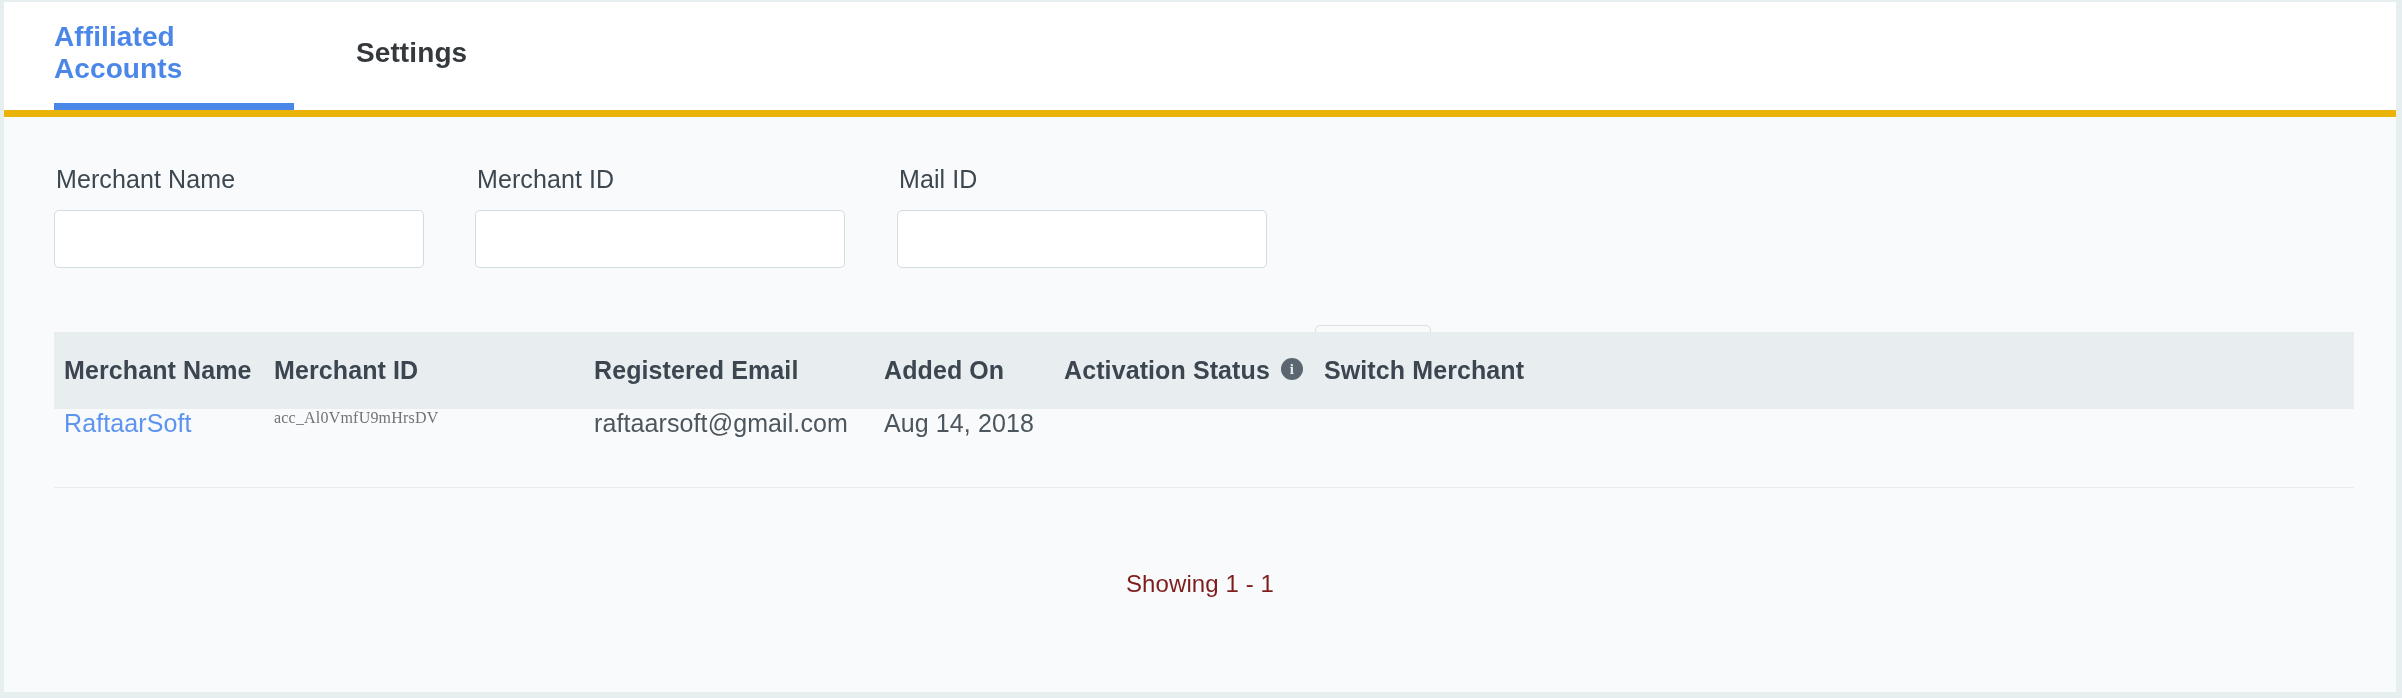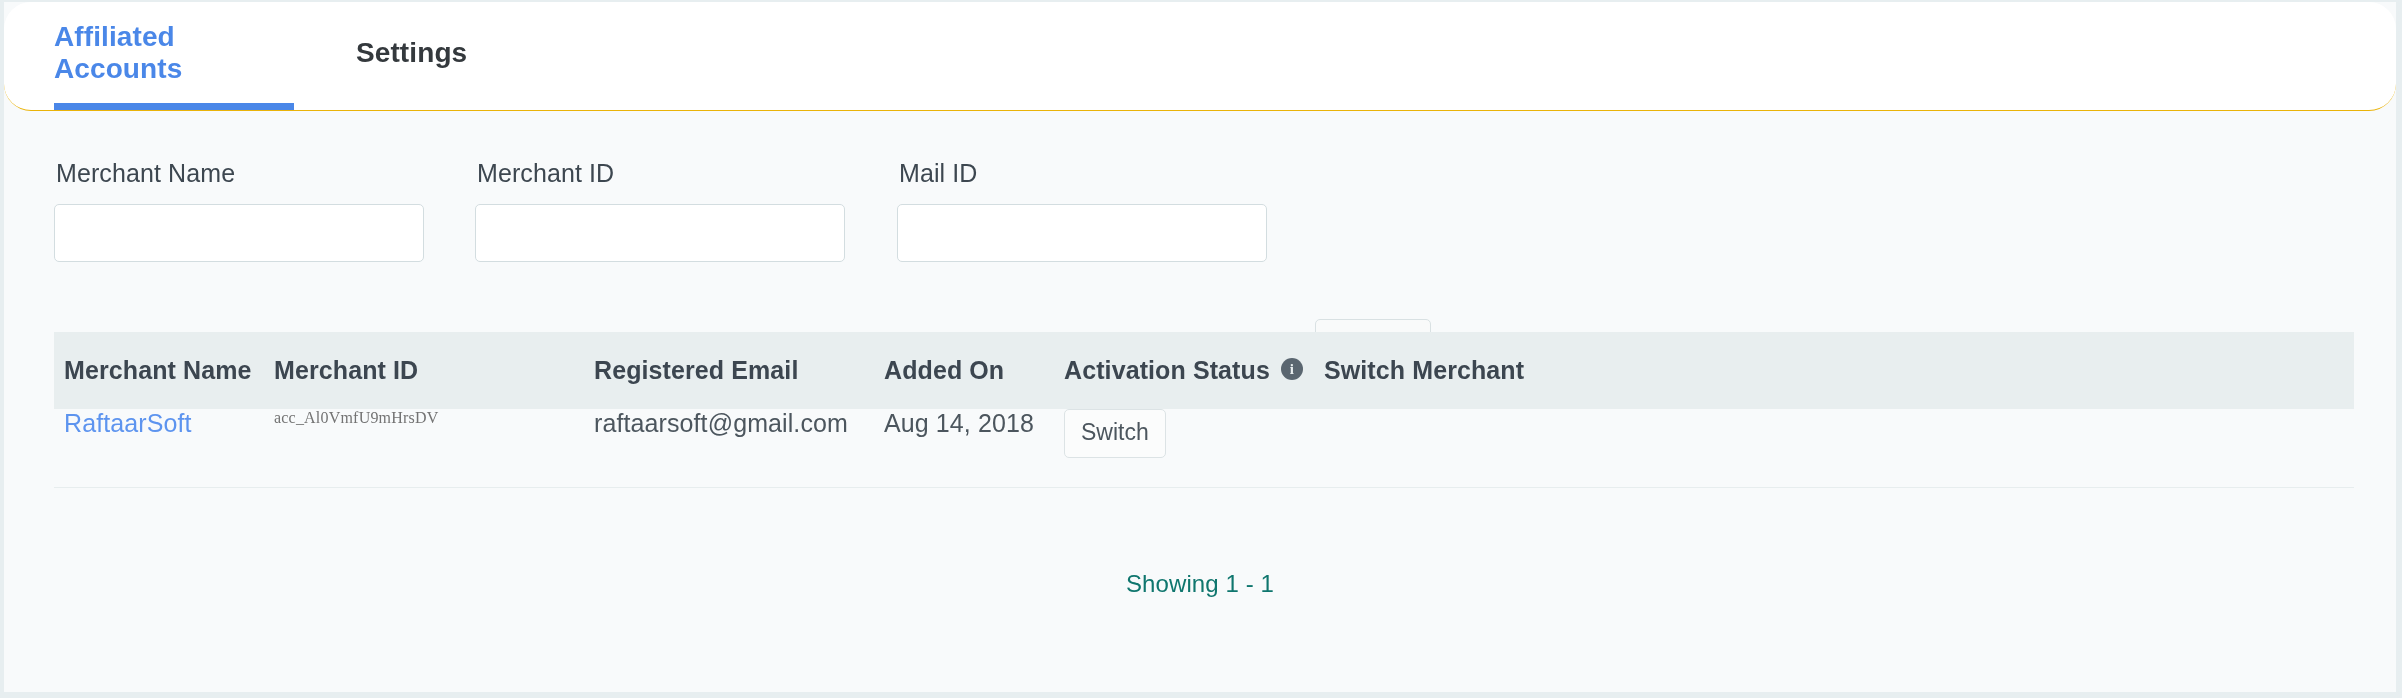--- a/index.html
+++ b/index.html
@@ -26,22 +26,21 @@
     background: #f8fafb;
     box-sizing: border-box;
     overflow: hidden;
   }
 
   
   .topbar {
     position: relative;
     height: 108px;
     background: #ffffff;
-    border-bottom: 1px solid #eab308;
-    border-radius: 27px;
+    border-bottom: 7px solid #eab308;
   }
   .tabs {
     position: absolute;
     left: 50px;
     top: 0;
     height: 108px;
     display: flex;
     align-items: flex-start;
   }
   .tab {
@@ -252,21 +251,21 @@
     cursor: pointer;
   }
 
   .footer-note {
     position: absolute;
     left: 0;
     right: 0;
     top: 568px;
     text-align: center;
     font-size: 24px;
-    color: #0f766e;
+    color: #7f1d1d;
     letter-spacing: 0.1px;
   }
 </style>
 </head>
 <body>
 
 <div class="page-card">
 
   <div class="topbar">
     <div class="tabs">
@@ -316,21 +315,18 @@
 
     <div class="trow">
       <div class="td c-name">
         <span class="link-cell">RaftaarSoft</span>
       </div>
       <div class="td c-id">
         <span class="mono">acc_Al0VmfU9mHrsDV</span>
       </div>
       <div class="td c-email">raftaarsoft@gmail.com</div>
       <div class="td c-added">Aug 14, 2018</div>
-      <div class="td c-switch">
-        <button class="switch-btn">Switch</button>
-      </div>
     </div>
   </div>
 
   <div class="footer-note">Showing 1 - 1</div>
 
 </div>
 
 </body></html>

